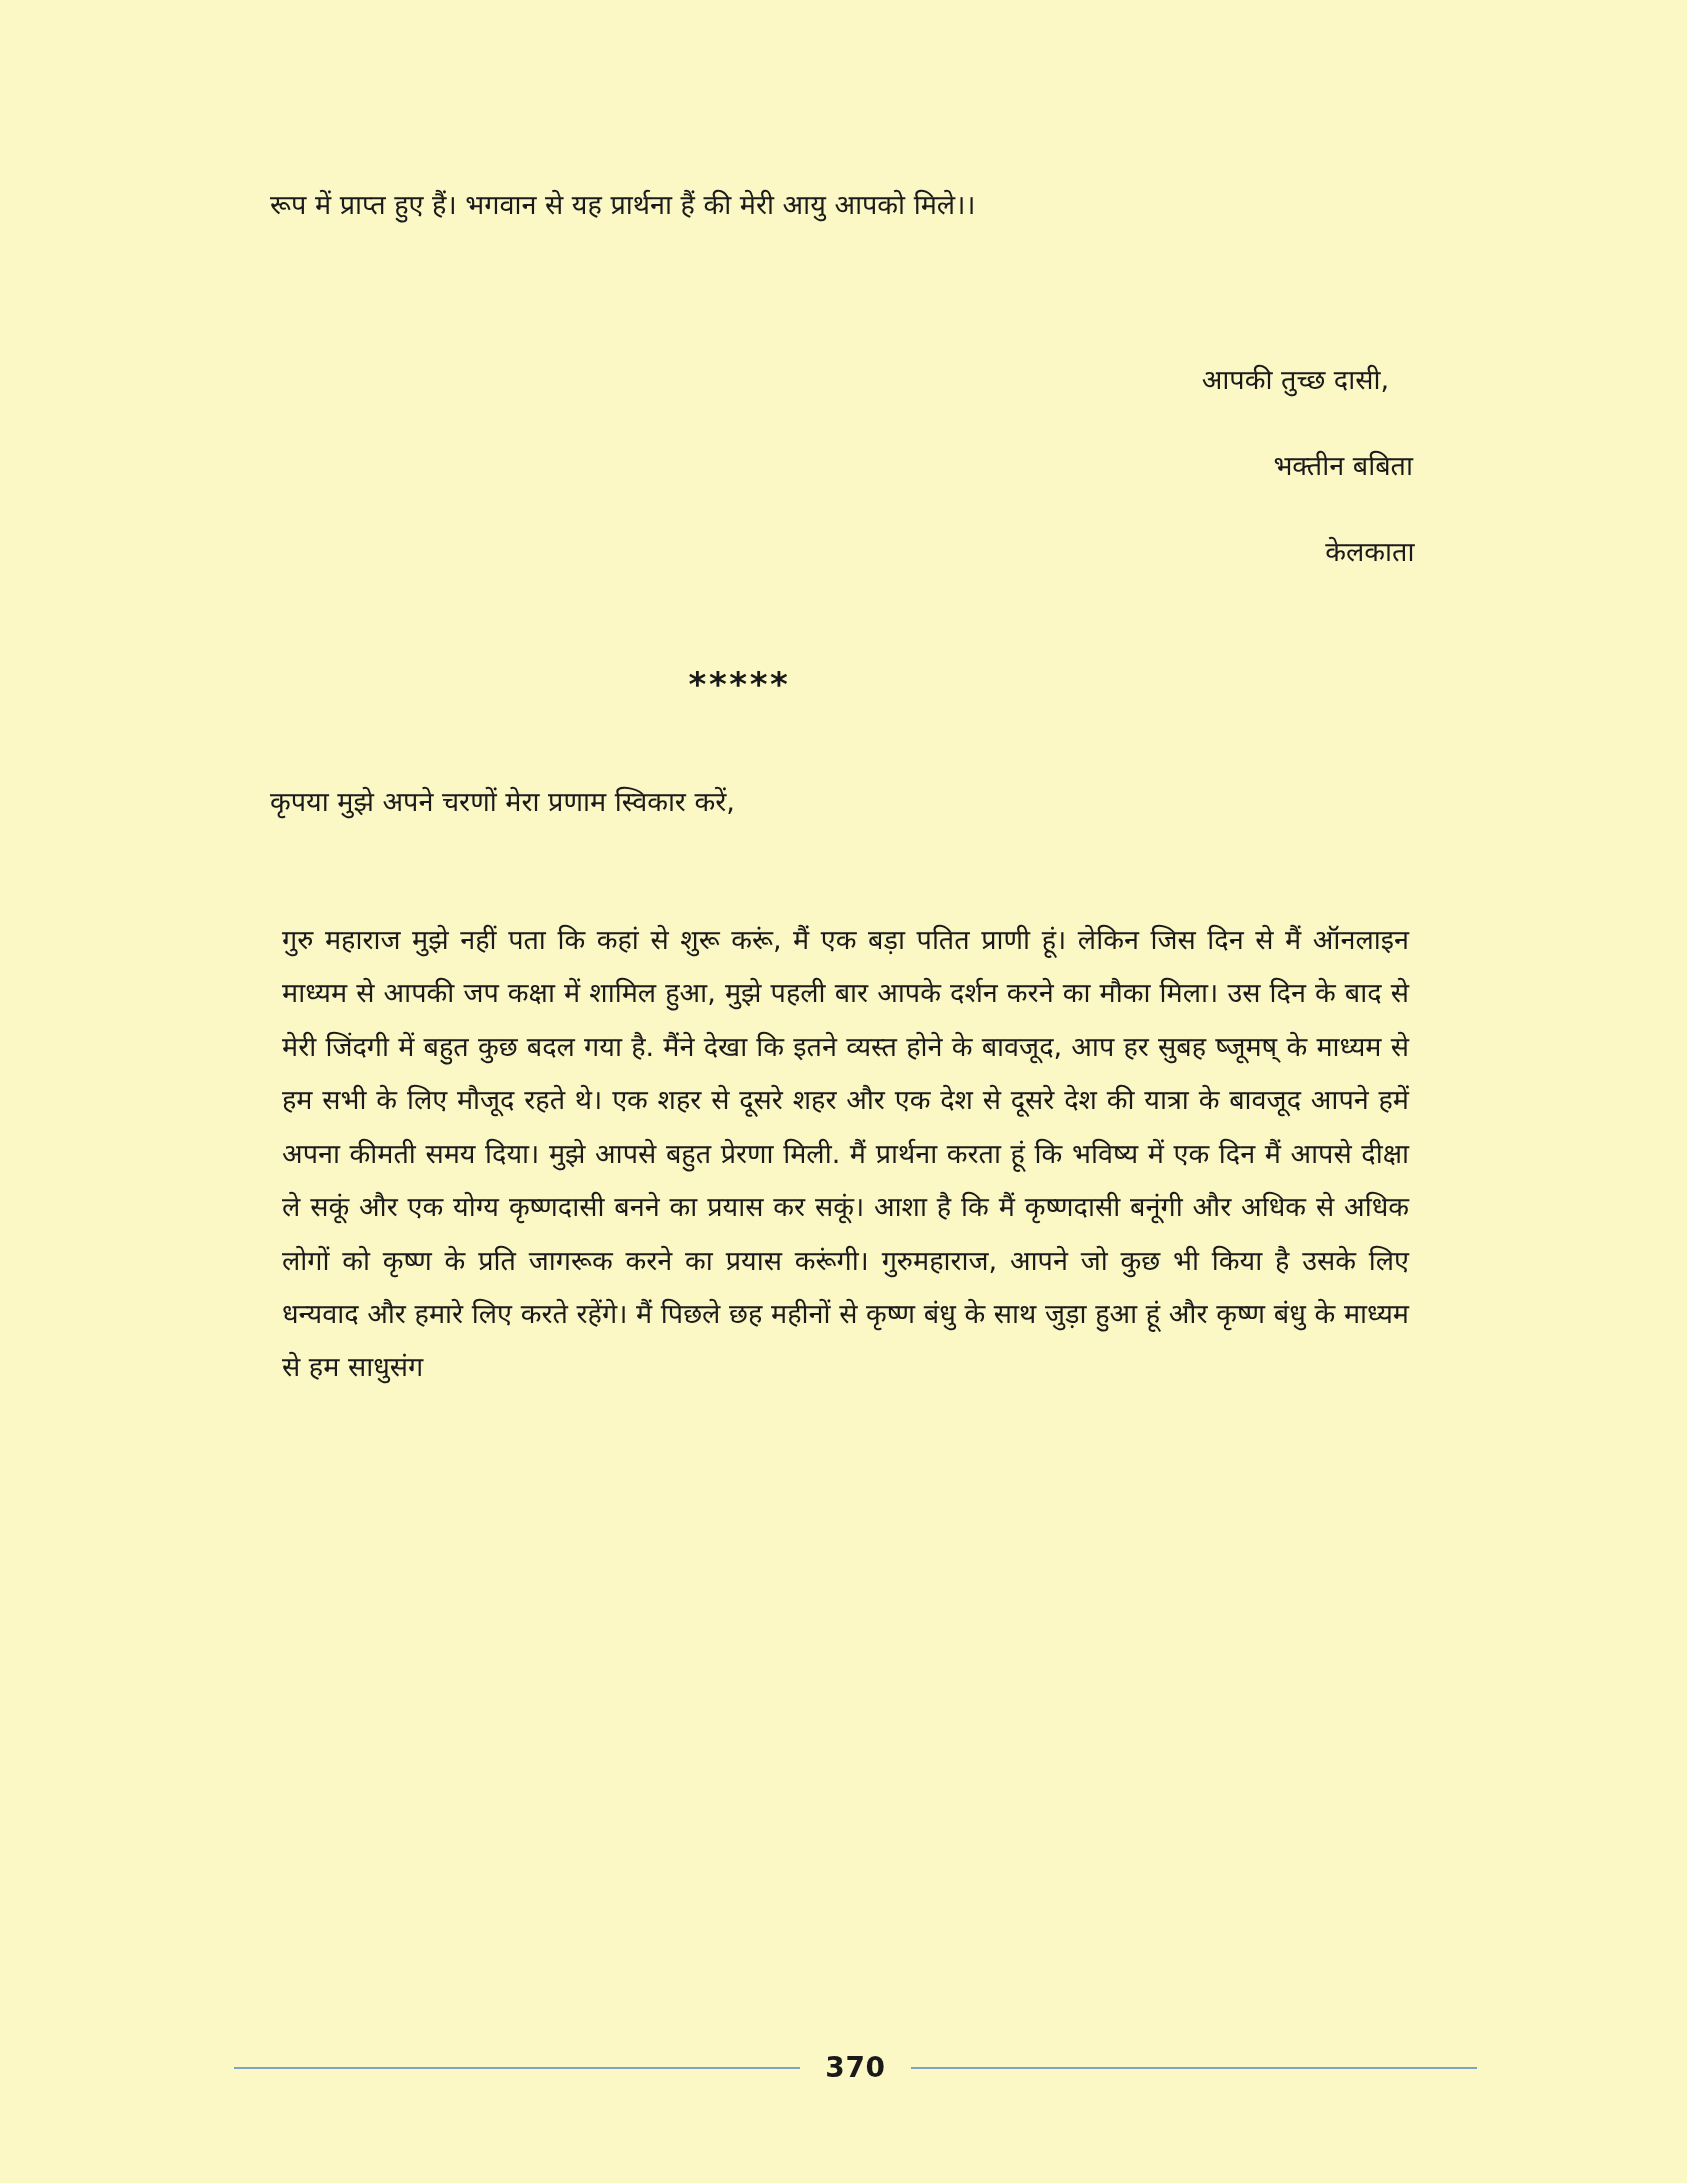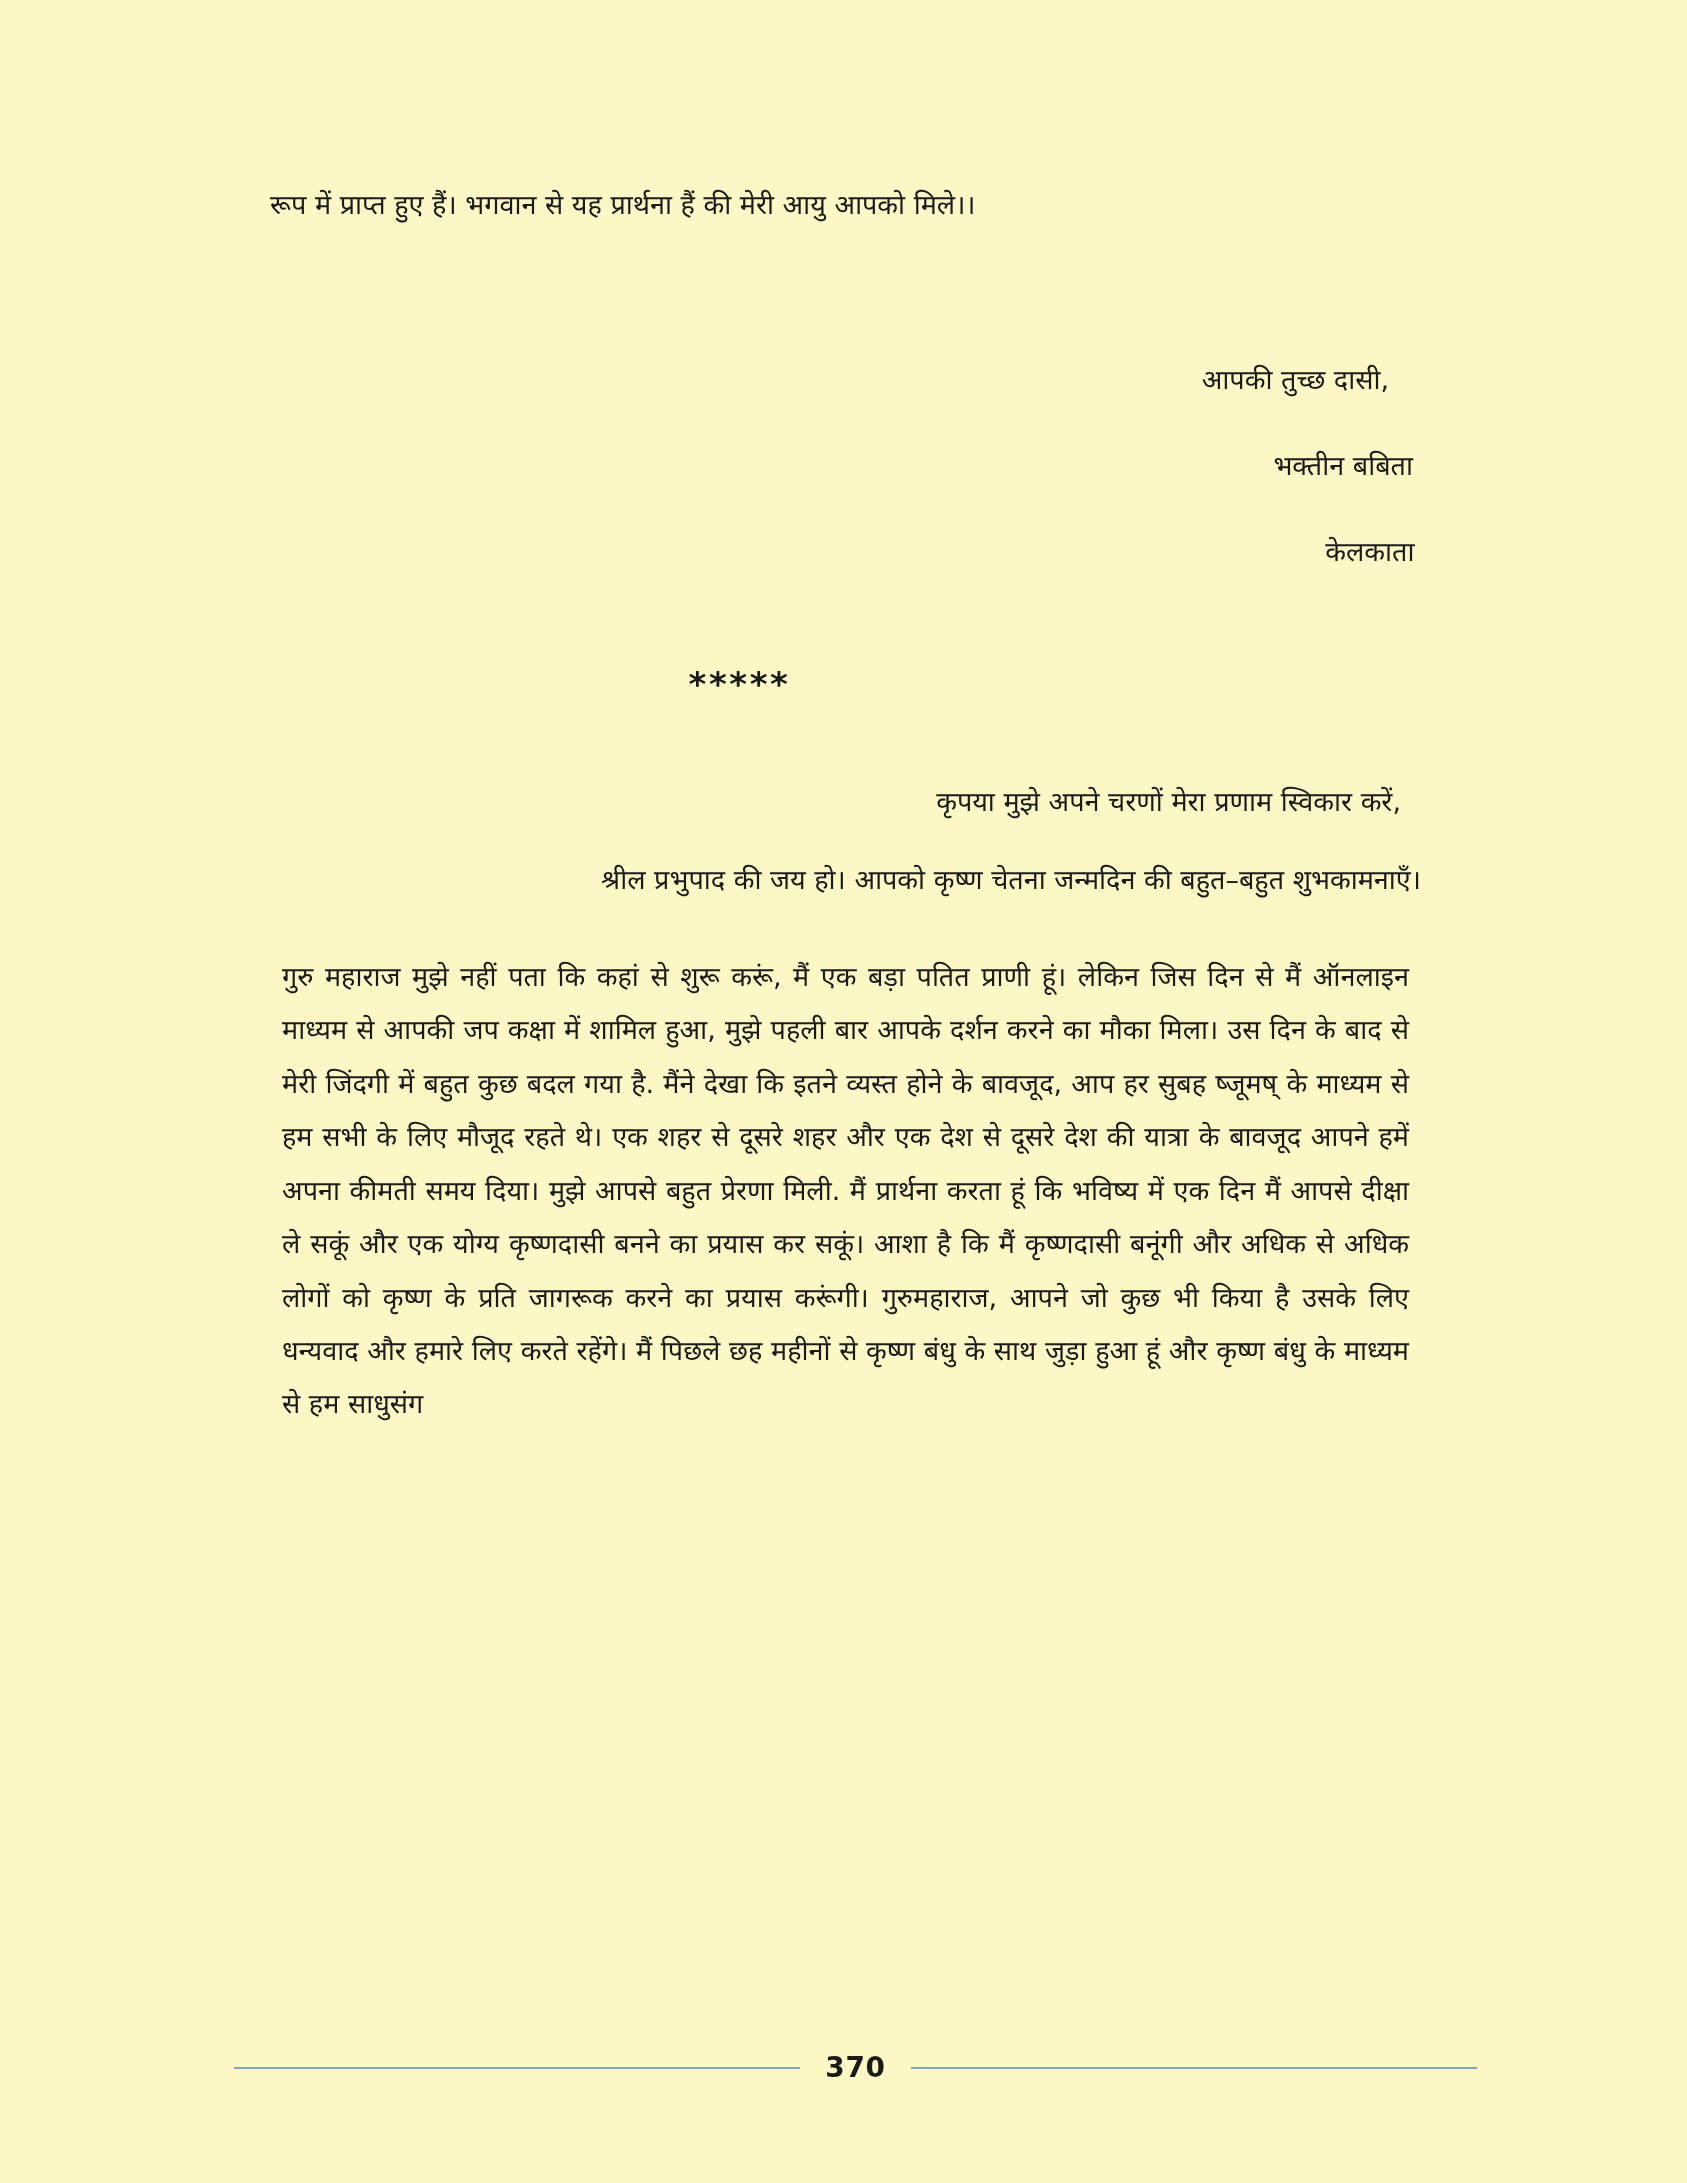--- a/index.html
+++ b/index.html
@@ -62,21 +62,21 @@
     text-align: center;
     font-size: 34px;
     letter-spacing: 2.6px;
     font-weight: 700;
     margin: 0;
     padding-right: 212px;
   }
 
   .centered-line {
     font-size: 27px;
-    text-align: right;
+    text-align: left;
     margin: 0;
     padding-right: 20px;
   }
   .centered-line.wide {
     padding-right: 0;
   }
 
   .body-block {
     font-size: 27px;
     line-height: 1.98;
@@ -130,21 +130,20 @@
     <div class="spacer-sm"></div>
 
     <p class="stars">*****</p>
 
     <div class="spacer-md"></div>
 
     <p class="centered-line">कृपया मुझे अपने चरणों मेरा प्रणाम स्विकार करें,</p>
 
     <div class="spacer-sm"></div>
 
-    <p class="centered-line wide">श्रील प्रभुपाद की जय हो। आपको कृष्ण चेतना जन्मदिन की बहुत–बहुत शुभकामनाएँ।</p>
 
     <div class="spacer-sm"></div>
 
     <p class="body-block">गुरु महाराज मुझे नहीं पता कि कहां से शुरू करूं, मैं एक बड़ा पतित प्राणी हूं। लेकिन जिस दिन से मैं ऑनलाइन माध्यम से आपकी जप कक्षा में शामिल हुआ, मुझे पहली बार आपके दर्शन करने का मौका मिला। उस दिन के बाद से मेरी जिंदगी में बहुत कुछ बदल गया है. मैंने देखा कि इतने व्यस्त होने के बावजूद, आप हर सुबह ष्जूमष् के माध्यम से हम सभी के लिए मौजूद रहते थे। एक शहर से दूसरे शहर और एक देश से दूसरे देश की यात्रा के बावजूद आपने हमें अपना कीमती समय दिया। मुझे आपसे बहुत प्रेरणा मिली. मैं प्रार्थना करता हूं कि भविष्य में एक दिन मैं आपसे दीक्षा ले सकूं और एक योग्य कृष्णदासी बनने का प्रयास कर सकूं। आशा है कि मैं कृष्णदासी बनूंगी और अधिक से अधिक लोगों को कृष्ण के प्रति जागरूक करने का प्रयास करूंगी। गुरुमहाराज, आपने जो कुछ भी किया है उसके लिए धन्यवाद और हमारे लिए करते रहेंगे। मैं पिछले छह महीनों से कृष्ण बंधु के साथ जुड़ा हुआ हूं और कृष्ण बंधु के माध्यम से हम साधुसंग</p>
 
   </div>
 
   <div class="footer">
     <div class="footer-rule left"></div>
     <div class="footer-pageno">370</div>

